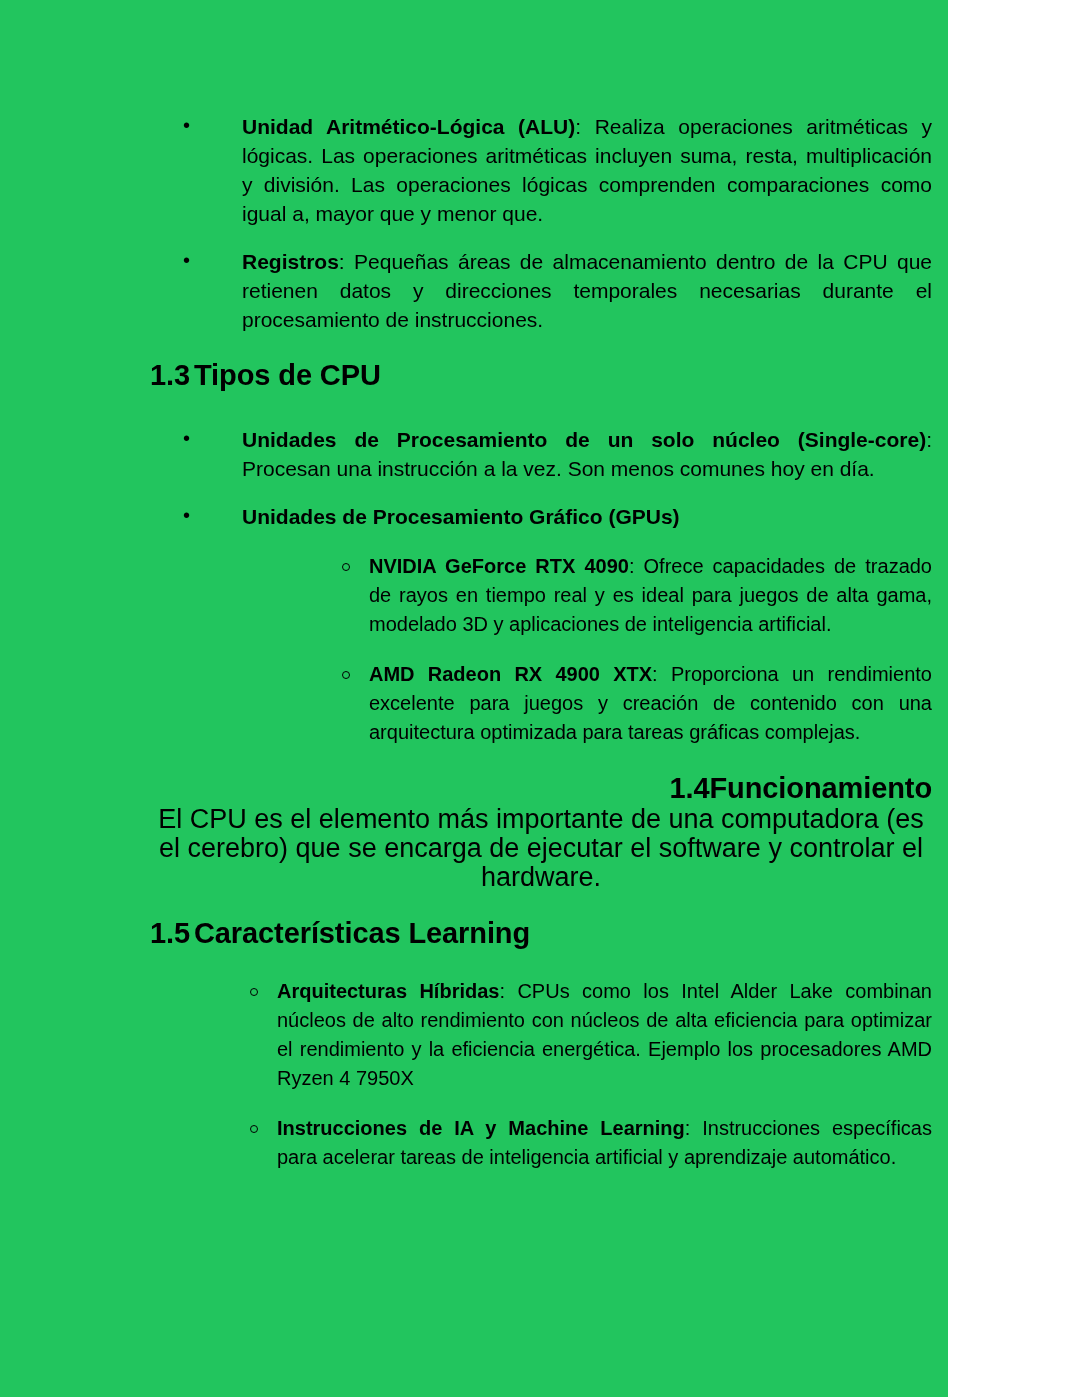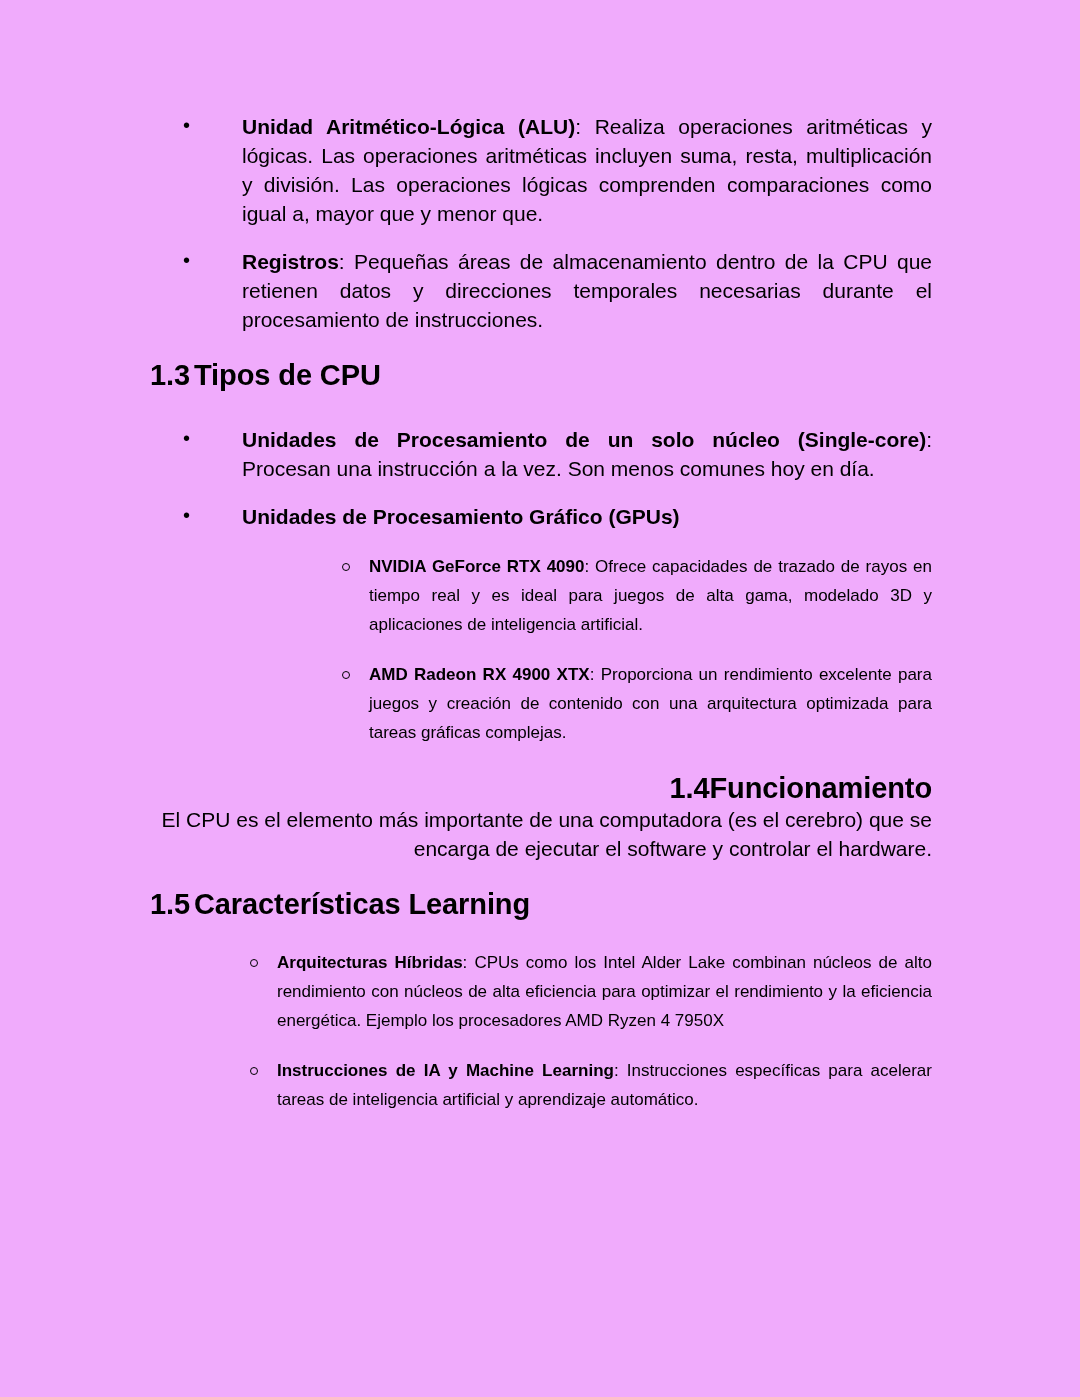--- a/index.html
+++ b/index.html
@@ -11,23 +11,23 @@
   body {
     width: 1080px;
     height: 1397px;
     font-family: "Liberation Sans", sans-serif;
     color: #000000;
     -webkit-font-smoothing: antialiased;
   }
 
   .page {
     position: relative;
-    width: 1080px;
+    width: 948px;
     height: 1397px;
-    background: #f0abfc;
+    background: #22c55e;
     box-sizing: border-box;
     padding: 0;
     overflow: hidden;
   }
 
   .content {
     position: absolute;
     left: 150px;
     top: 112px;
     width: 782px;
@@ -49,25 +49,25 @@
     min-width: 44px;
     margin-top: 24px;
   }
 
   .h-13 { margin-top: 34px; margin-bottom: 0; }
   .h-14 { margin-top: 36px; margin-bottom: 0; text-align: right; }
   .h-15 { margin-top: 36px; margin-bottom: 0; }
 
   
   p.body-par {
-    font-size: 21px;
+    font-size: 27px;
     line-height: 29px;
     margin: 0;
     padding: 0;
-    text-align: right;
+    text-align: center;
     color: #000;
   }
   .par-14 { margin-top: 29px; }
 
   
   ul.lvl1 {
     list-style: none;
     margin: 0;
     padding: 0;
   }
@@ -101,21 +101,21 @@
     list-style: none;
     margin: 21px 0 0 0;
     padding: 0;
   }
   ul.lvl2.standalone { margin-top: 26px; }
 
   ul.lvl2 > li {
     position: relative;
     padding-left: 27px;
     margin: 0 0 0 100px;
-    font-size: 17px;
+    font-size: 20px;
     line-height: 29px;
     text-align: justify;
     text-justify: inter-word;
     color: #000;
   }
   ul.lvl2 > li + li { margin-top: 21px; }
 
   ul.lvl2 > li::before {
     content: "";
     position: absolute;

